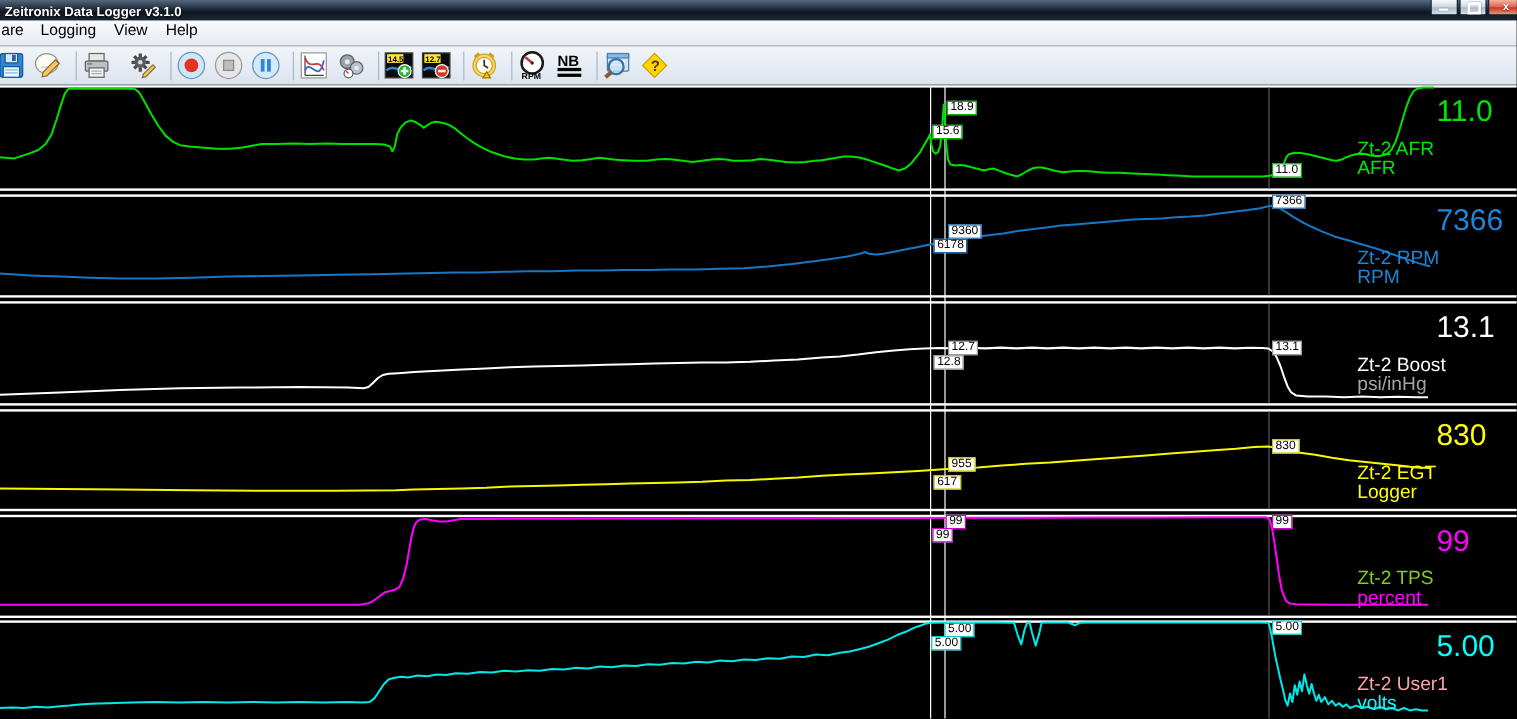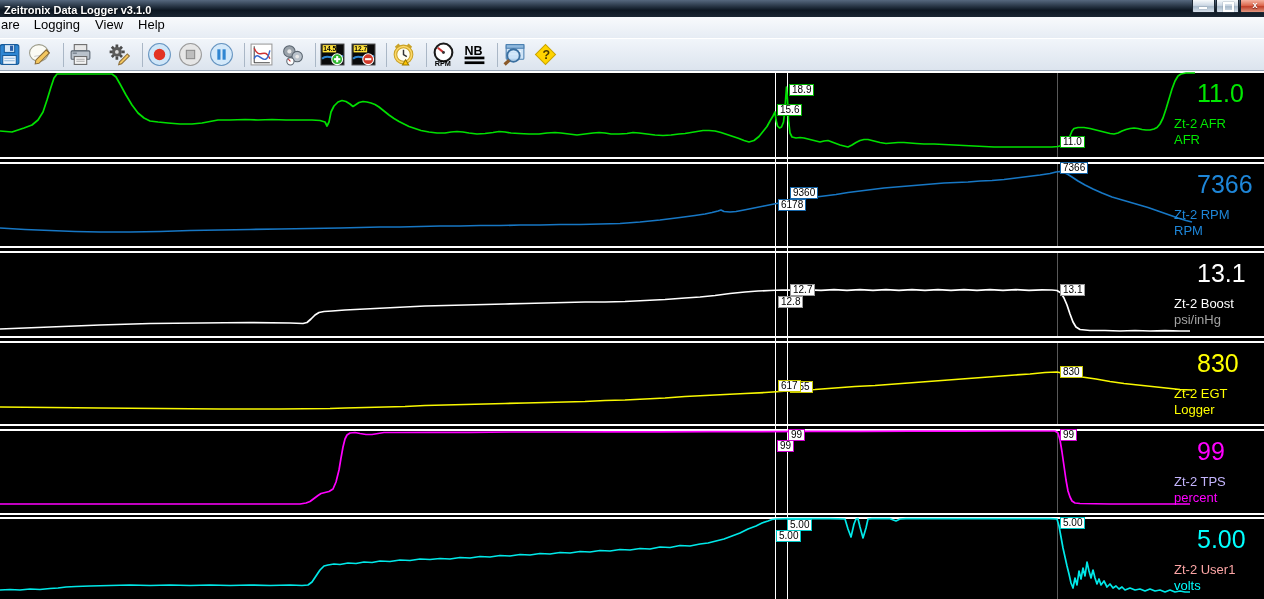--- a/index.html
+++ b/index.html
@@ -17,21 +17,21 @@
   .menu-item:first-child{margin-left:1px;margin-right:14px}
   .toolbar{position:absolute;top:39px;left:0;width:1264px;height:31px;background:linear-gradient(#f1f5fa,#dce4ee);border-bottom:1px solid #96a4b5;display:flex;align-items:center;z-index:10}
   .tbtn{width:31px;height:28px;display:flex;align-items:center;flex:none}
   .tbtn svg{width:25px;height:25px}
   .tbtn:first-child{margin-left:-3px}
   .tsep{width:1px;height:24px;background:#aab7c6;margin:0 4px;flex:none}
   .panel{position:absolute;left:0;width:1264px;background:#000;border-top:2px solid #fff;border-bottom:2px solid #fff;box-sizing:border-box;z-index:1}
   #plot{position:absolute;top:0;left:0;z-index:2}
   .vbox{position:absolute;background:#fff;color:#000;font-size:10px;line-height:10px;padding:0 2px;border:1px solid;white-space:nowrap;z-index:4;font-family:"Liberation Sans",sans-serif}
   .chval{position:absolute;left:1197px;font-size:25px;z-index:3;letter-spacing:0px}
-  .chname{position:absolute;left:1174px;font-size:13px;z-index:3}
+  .chname{position:absolute;left:1131px;font-size:16px;z-index:3}
 </style>
 </head>
 <body>
 
 <div class="titlebar">
   <span class="title">Zeitronix Data Logger v3.1.0</span>
   <div class="winbtns">
     <div class="winbtn">
         <span class="glyph-min"></span>
       </div>
@@ -210,25 +210,25 @@
     <div class="chname" style="top: 296px; color: rgb(255, 255, 255);">Zt-2 Boost</div>
     <div class="chname" style="top: 312px; color: #a3a3a3;">psi/inHg</div>
     <div class="vbox" style="left: 790px; top: 284px; border-color: rgb(153, 153, 153);">12.7</div>
     <div class="vbox" style="left: 778px; top: 296px; border-color: rgb(153, 153, 153);">12.8</div>
     <div class="vbox" style="left: 1060px; top: 284px; border-color: rgb(153, 153, 153);">13.1</div>
     <div class="panel" style="top: 341px; height: 85px;"></div>
     <div class="chval" style="top: 349px; color: rgb(255, 255, 0);">830</div>
     <div class="chname" style="top: 386px; color: rgb(255, 255, 0);">Zt-2 EGT</div>
     <div class="chname" style="top: 402px; color: rgb(255, 255, 0);">Logger</div>
     <div class="vbox" style="left: 790px; top: 381px; border-color: rgb(200, 200, 0);">955</div>
-    <div class="vbox" style="left: 778px; top: 380px; border-color: rgb(200, 200, 0);">617</div>
+    <div class="vbox" style="left: 778px; top: 396px; border-color: rgb(200, 200, 0);">617</div>
     <div class="vbox" style="left: 1060px; top: 366px; border-color: rgb(200, 200, 0);">830</div>
     <div class="panel" style="top: 429px; height: 86px;"></div>
     <div class="chval" style="top: 437px; color: rgb(255, 0, 255);">99</div>
-    <div class="chname" style="top: 474px; color: #c4b5fd;">Zt-2 TPS</div>
+    <div class="chname" style="top: 474px; color: #84cc16;">Zt-2 TPS</div>
     <div class="chname" style="top: 490px; color: rgb(255, 0, 255);">percent</div>
     <div class="vbox" style="left: 788px; top: 429px; border-color: rgb(204, 0, 204);">99</div>
     <div class="vbox" style="left: 777px; top: 440px; border-color: rgb(204, 0, 204);">99</div>
     <div class="vbox" style="left: 1060px; top: 429px; border-color: rgb(204, 0, 204);">99</div>
     <div class="panel" style="top: 517px; height: 87px;"></div>
     <div class="chval" style="top: 525px; color: rgb(0, 255, 255);">5.00</div>
     <div class="chname" style="top: 562px; color: #fca5a5;">Zt-2 User1</div>
     <div class="chname" style="top: 578px; color: rgb(0, 255, 255);">volts</div>
     <div class="vbox" style="left: 787px; top: 519px; border-color: rgb(0, 200, 200);">5.00</div>
     <div class="vbox" style="left: 776px; top: 530px; border-color: rgb(0, 200, 200);">5.00</div>

